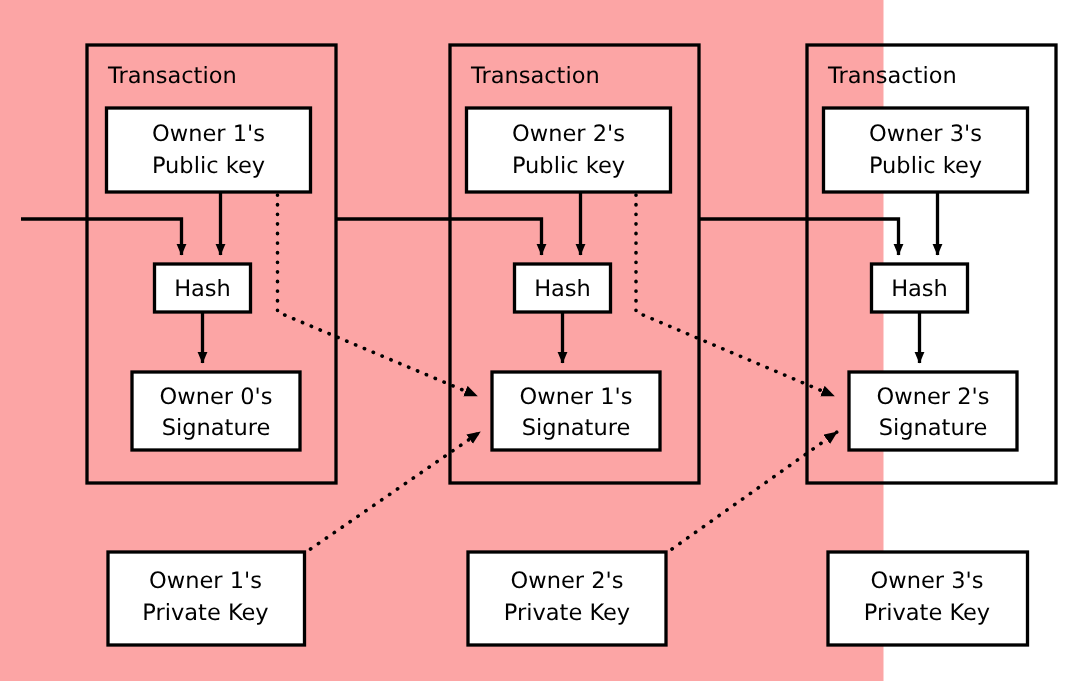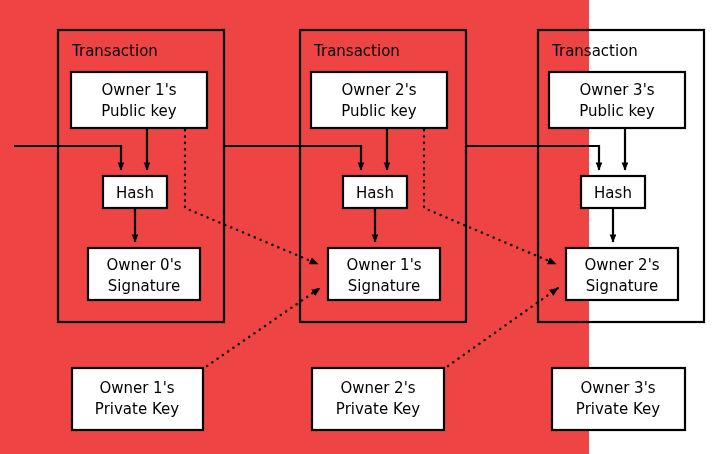--- a/index.html
+++ b/index.html
@@ -11,21 +11,21 @@
   body {
     width: 722px;
     height: 454px;
     font-family: "DejaVu Sans", sans-serif;
     overflow: hidden;
   }
   #diagram-root {
     position: relative;
     width: 589px;
     height: 454px;
-    background: #ef4444;
+    background: #fca5a5;
   }
   svg#diagram {
     display: block;
     width: 722px;
     height: 454px;
   }
   .box-rect {
     fill: #ffffff;
     stroke: #000000;
     stroke-width: 2.2;

